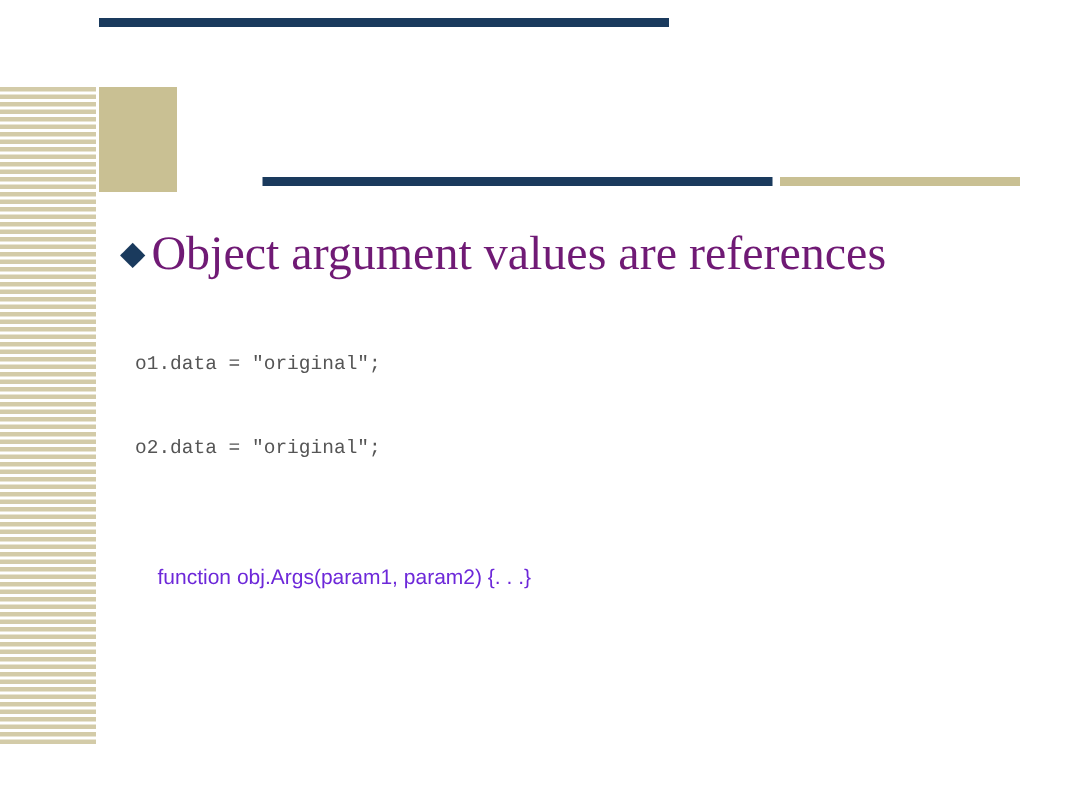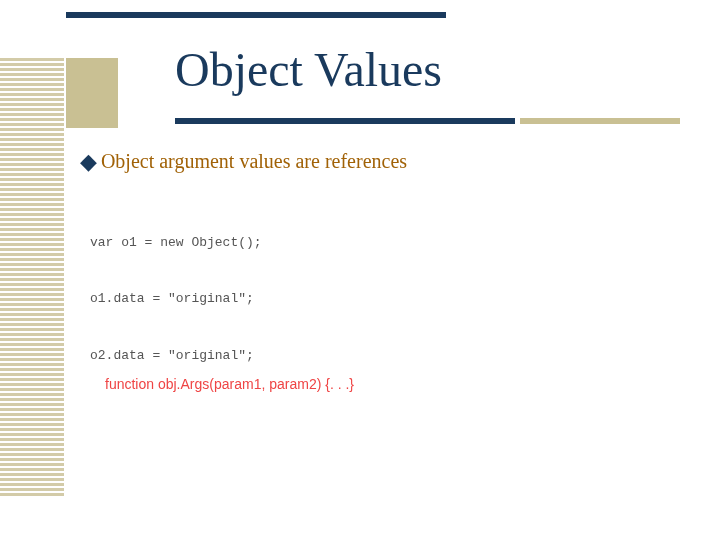--- a/index.html
+++ b/index.html
@@ -72,42 +72,42 @@
     display: flex;
     align-items: center;
   }
   .bullet-marker {
     font-size: 22px;
     color: #1a3a5d;
     margin-right: 4px;
     line-height: 1;
   }
   .bullet-text {
-    font-size: 20px;
-    color: #a16207;
+    font-size: 32px;
+    color: #701a75;
   }
   .code-block {
     position: absolute;
     left: 90px;
     top: 196px;
     width: 590px;
     font-family: "Consolas", "Menlo", "Courier New", monospace;
     font-size: 13px;
     color: #555;
     line-height: 1.45;
     white-space: pre;
   }
   .code-block .line { display: block; }
   .fn-def {
     position: absolute;
     left: 105px;
     top: 376px;
     font-family: "Arial", "Helvetica", sans-serif;
     font-size: 14px;
-    color: #ef4444;
+    color: #6d28d9;
   }
 </style>
 </head>
 <body>
 
 <div class="slide">
 
   <div class="side-stripes" id="stripe-host">
       <div class="stripe"></div>
       <div class="stripe"></div>
@@ -195,32 +195,30 @@
       <div class="stripe"></div>
       <div class="stripe"></div>
       <div class="stripe"></div>
       <div class="stripe"></div>
       <div class="stripe"></div>
     </div>
   <div class="side-block"></div>
 
   <div class="top-rule"></div>
 
-  <div class="title">Object Values</div>
 
   <div class="under-rule-left"></div>
   <div class="under-rule-right"></div>
 
   <div class="bullet-row">
     <span class="bullet-marker">◆</span>
     <span class="bullet-text">Object argument values are references</span>
   </div>
 
   <div class="code-block">
-    <span class="line">var o1 = new Object();</span>
     <span class="line">o1.data = "original";</span>
     <span class="line">o2.data = "original";</span>
     <span class="line"></span>
     
     
   </div>
 
   <div class="fn-def">function obj.Args(param1, param2) {. . .}</div>
 
 </div>

